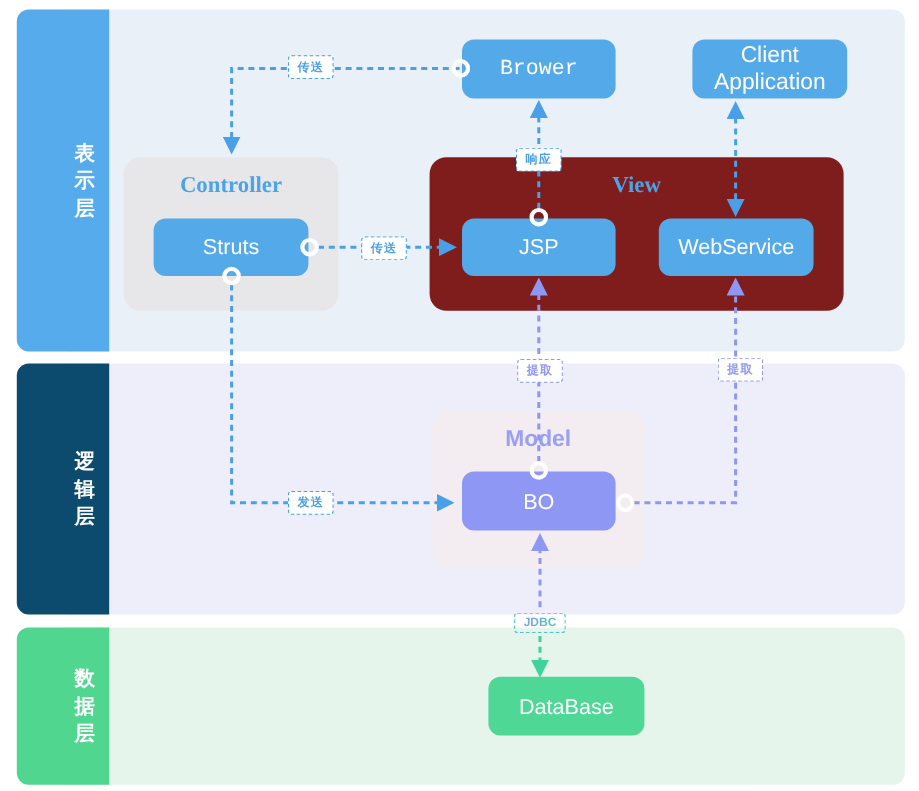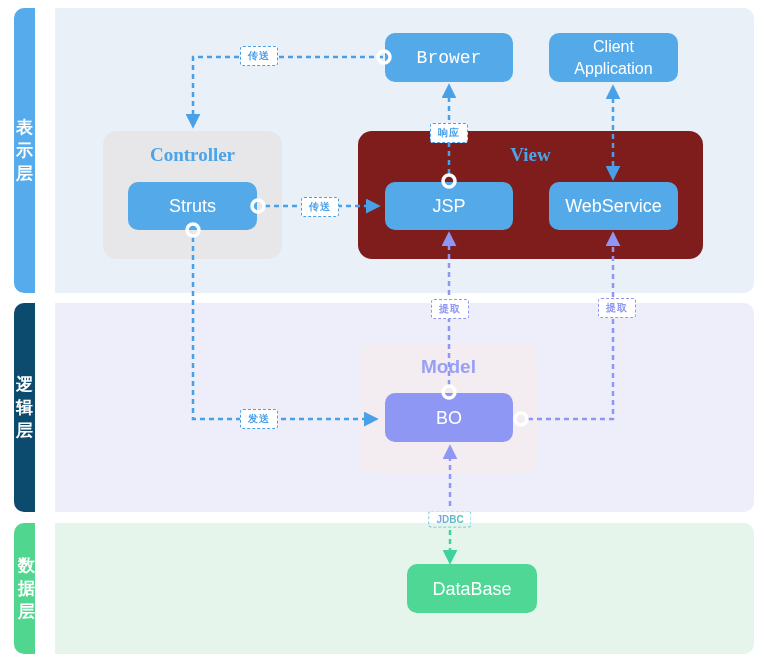--- a/index.html
+++ b/index.html
@@ -1,23 +1,23 @@
 <!DOCTYPE html>
 <html><head>
 <meta charset="utf-8">
 <style>
   html,body{margin:0;padding:0;background:#ffffff;}
   body{font-family:"Liberation Sans","DejaVu Sans",sans-serif;}
   .stage{position:relative;width:766px;height:659px;background:#ffffff;overflow:hidden;}
 
   
-  .tab{position:absolute;left:14px;width:21px;border-radius:10px 0 0 10px;display:flex;align-items:center;justify-content:center;z-index:2;}
+  .tab{position:absolute;left:14px;width:41px;border-radius:10px 0 0 10px;display:flex;align-items:center;justify-content:center;z-index:2;padding-left:36px;}
   .tab-presentation{top:8px;height:285px;background:#55abeb;}
   .tab-logic{top:303px;height:209px;background:#0c4a6e;}
-  .tab-data{top:523px;height:131px;background:#50d68f;justify-content:flex-end;}
+  .tab-data{top:523px;height:131px;background:#50d68f;}
   .tab-label{width:17px;font-size:17px;line-height:23px;font-weight:bold;color:#ffffff;text-align:center;word-break:break-all;}
 
   
   .panel{position:absolute;left:55px;width:699px;border-radius:0 10px 10px 0;z-index:1;}
   .panel-presentation{top:8px;height:285px;background:#e9f0f8;}
   .panel-logic{top:303px;height:209px;background:#edeefa;}
   .panel-data{top:523px;height:131px;background:#e5f5ec;}
 
   
   .group{position:absolute;border-radius:14px;z-index:2;}
@@ -27,21 +27,21 @@
   .group-title{position:absolute;top:13px;left:0;width:100%;text-align:center;font-size:19px;font-weight:bold;}
   .title-blue{color:#4ba3e8;font-family:Liberation Serif, serif;}
   .title-purple{color:#98a0f4;}
 
   
   .node{position:absolute;border-radius:10px;display:flex;align-items:center;justify-content:center;text-align:center;color:#ffffff;font-size:18px;font-weight:500;line-height:22px;z-index:3;padding:0 8px;box-sizing:border-box;}
   .node-blue{background:#54a9e9;}
   .node-purple{background:#8e97f3;}
   .node-green{background:#4ed795;}
   .node-brower{left:385px;top:33px;width:128px;height:49px;font-family:Liberation Mono, monospace;}
-  .node-client{left:549px;top:33px;width:129px;height:49px;font-size:16px;}
+  .node-client{left:577px;top:33px;width:129px;height:49px;font-size:19px;}
   .node-struts{left:128px;top:182px;width:129px;height:48px;}
   .node-jsp{left:385px;top:182px;width:128px;height:48px;}
   .node-webservice{left:549px;top:182px;width:129px;height:48px;}
   .node-bo{left:385px;top:393px;width:128px;height:49px;}
   .node-database{left:383px;top:564px;width:130px;height:49px;margin-left:24px;}
 
   
   .wires{position:absolute;left:0;top:0;width:766px;height:659px;z-index:5;pointer-events:none;}
 
   

